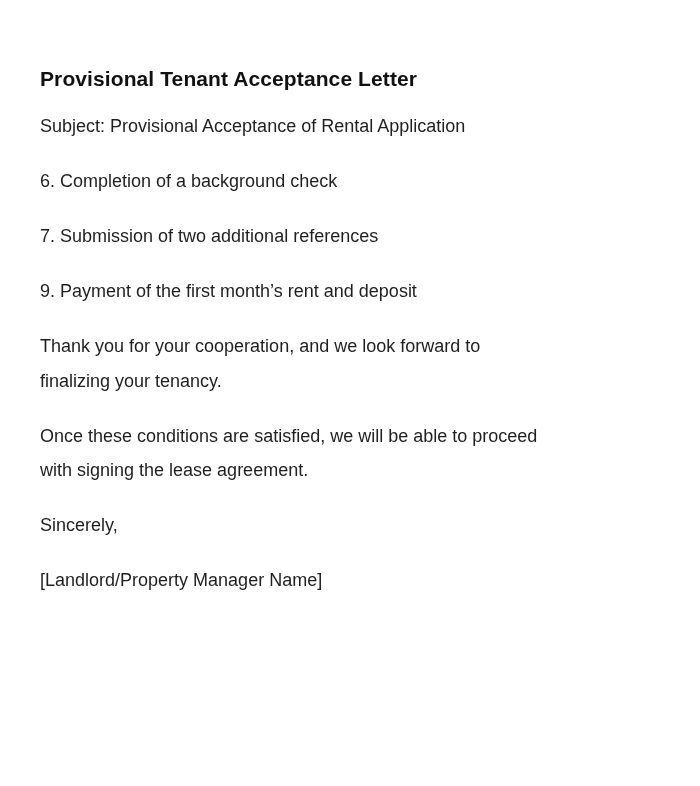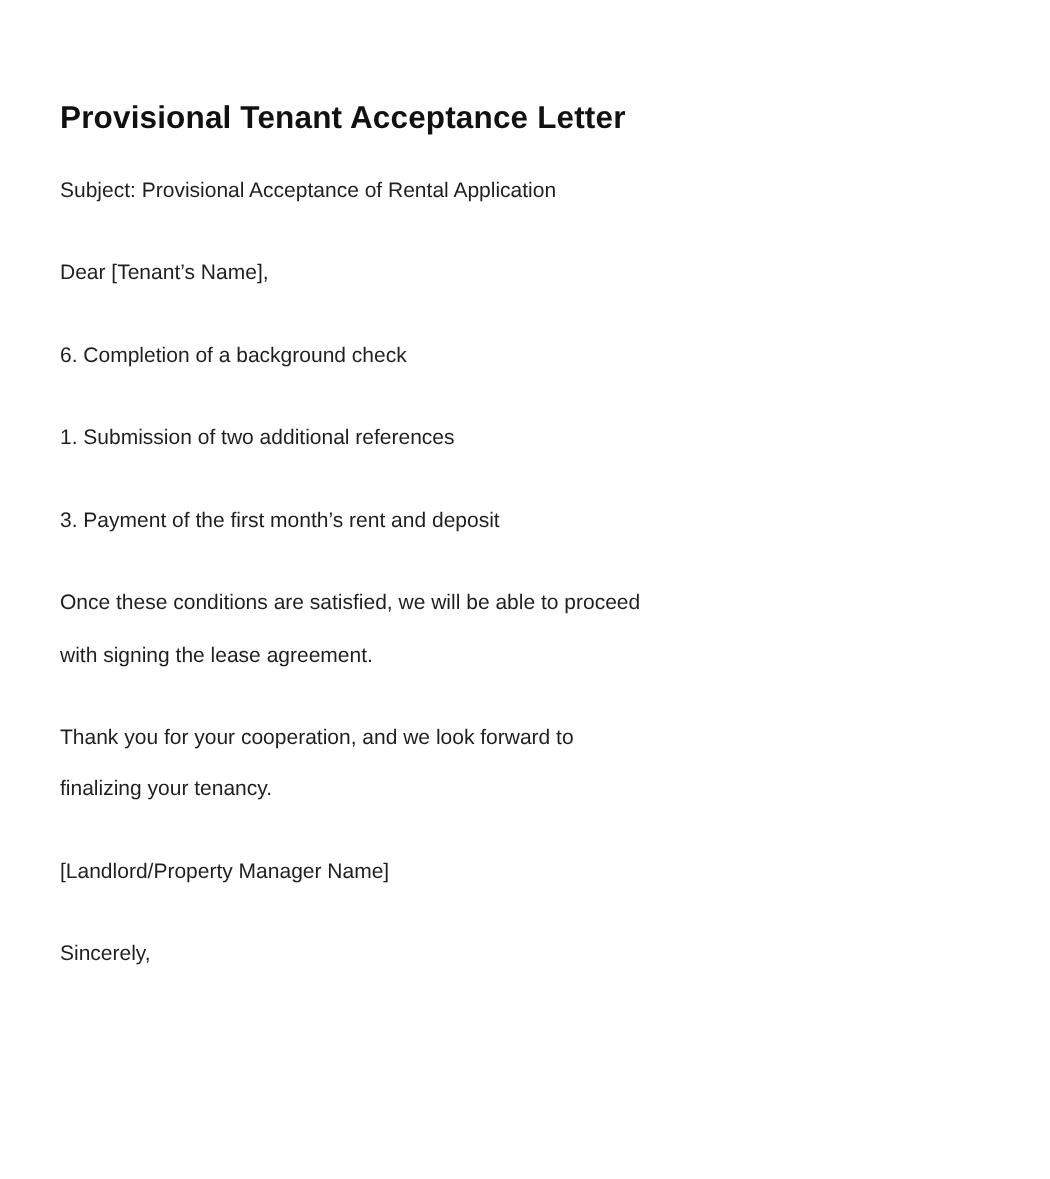--- a/index.html
+++ b/index.html
@@ -24,48 +24,47 @@
   }
   .letter-title {
     font-size: 21px;
     line-height: 30px;
     font-weight: 700;
     color: #111111;
     margin: 0 0 15px 0;
     letter-spacing: 0.1px;
   }
   .para {
-    font-size: 14px;
+    font-size: 18px;
     line-height: 34.5px;
     margin: 0 0 20.5px 0;
     max-width: 625px;
     white-space: pre-line; 
   }
 </style>
 </head>
 <body>
 
 <div class="page">
 
   <h1 class="letter-title">Provisional Tenant Acceptance Letter</h1>
 
   <p class="para">Subject: Provisional Acceptance of Rental Application</p>
 
-  <p class="para">Dear [Tenant’s Name],</p>
 
 
   <p class="para">6. Completion of a background check</p>
 
-  <p class="para">1. Submission of two additional references</p>
+  <p class="para">7. Submission of two additional references</p>
 
-  <p class="para">3. Payment of the first month’s rent and deposit</p>
+  <p class="para">9. Payment of the first month’s rent and deposit</p>
+
+  <p class="para">Thank you for your cooperation, and we look forward to
+finalizing your tenancy.</p>
 
   <p class="para">Once these conditions are satisfied, we will be able to proceed
 with signing the lease agreement.</p>
 
-  <p class="para">Thank you for your cooperation, and we look forward to
-finalizing your tenancy.</p>
+  <p class="para">Sincerely,</p>
 
   <p class="para">[Landlord/Property Manager Name]</p>
-
-  <p class="para">Sincerely,</p>
 
 </div>
 
 </body></html>

